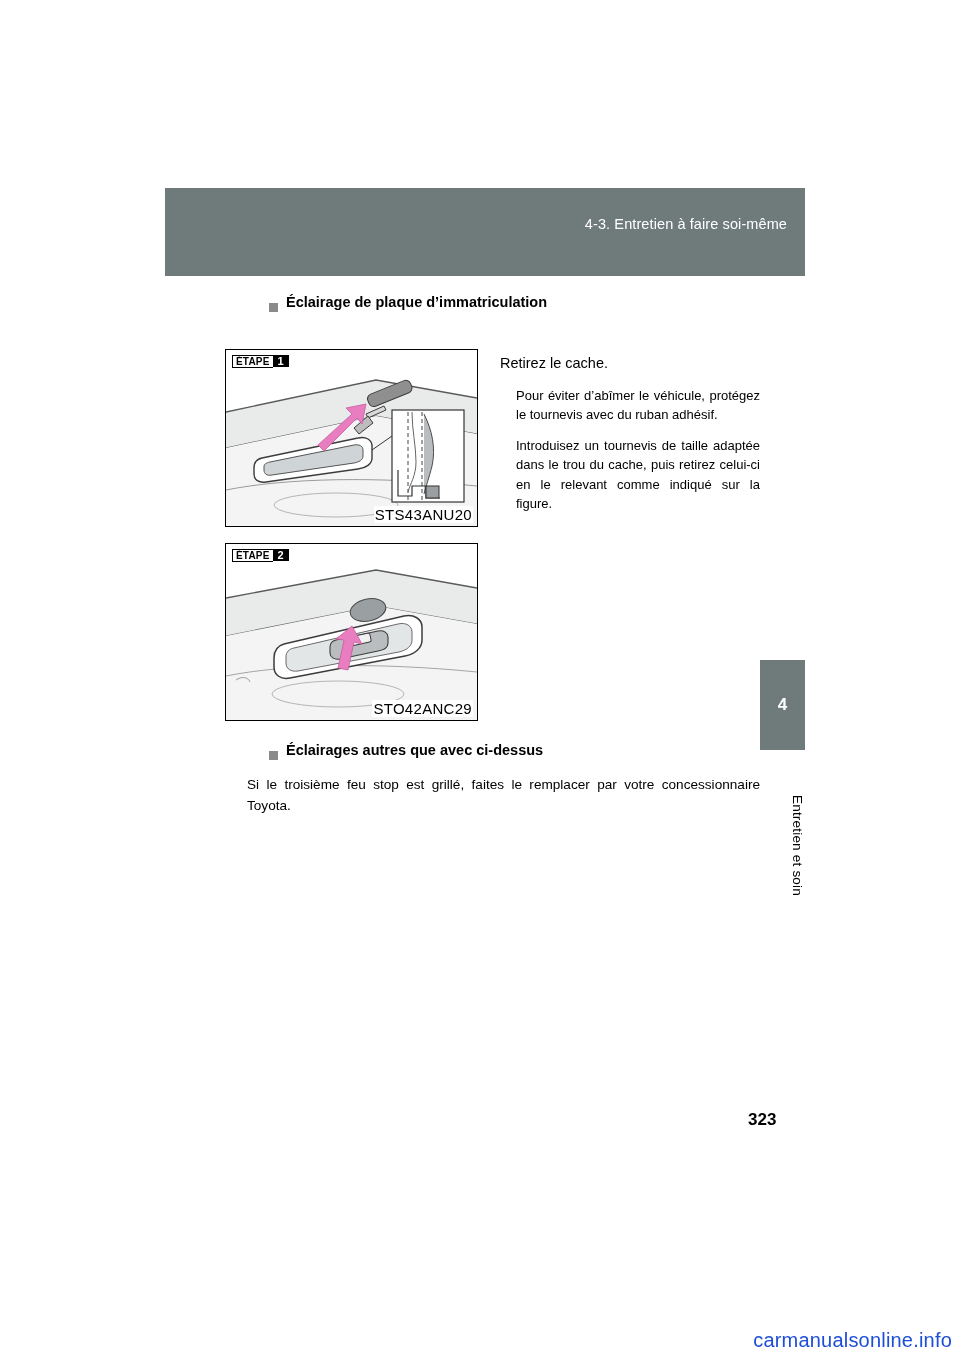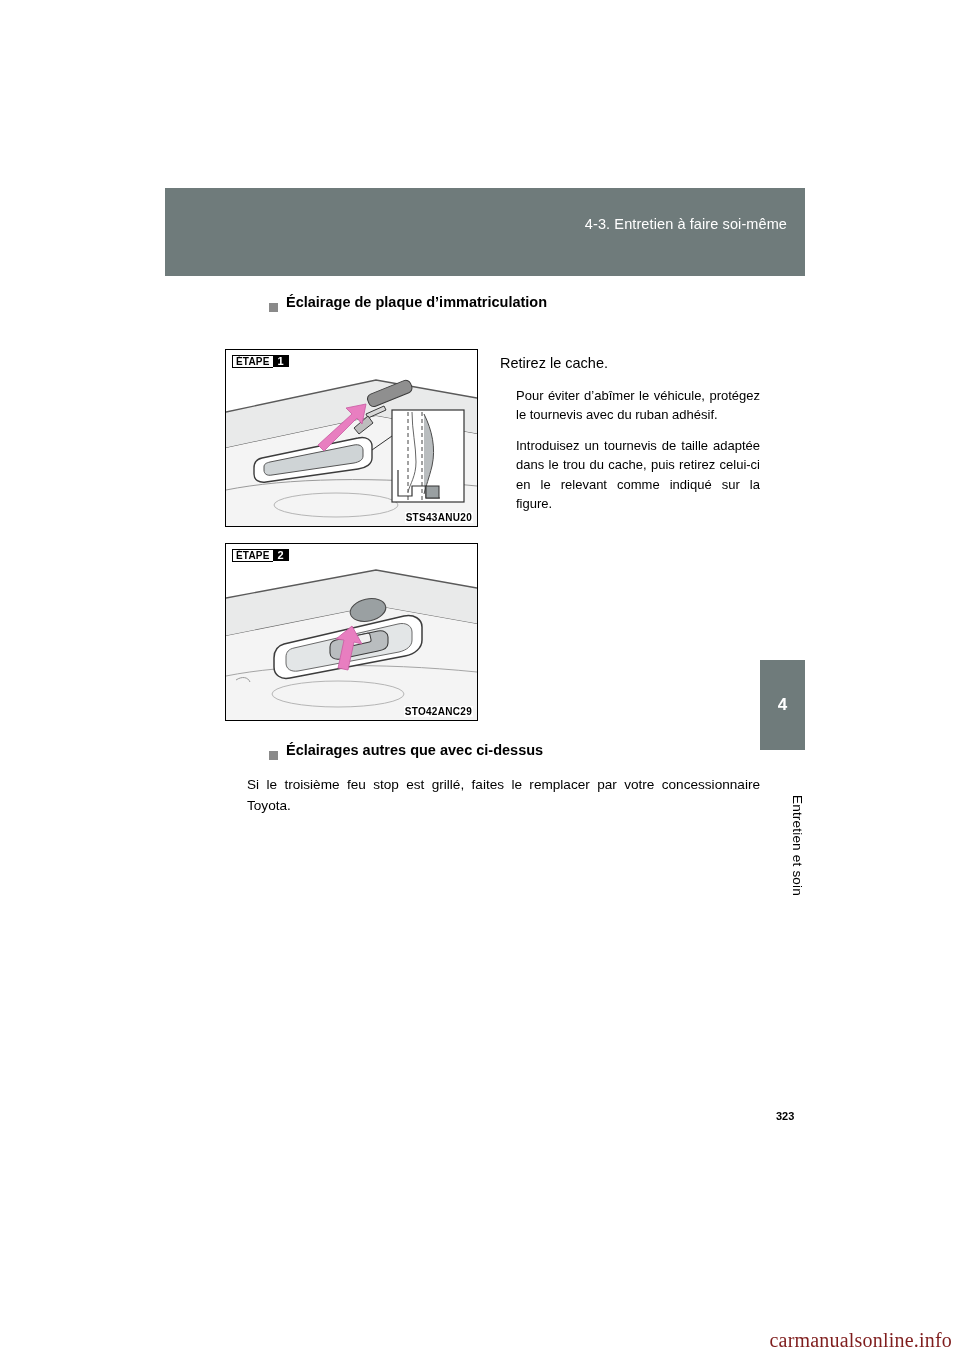--- a/index.html
+++ b/index.html
@@ -114,22 +114,22 @@
     border: 1px solid #000;
     background: #fff;
     box-sizing: border-box;
     overflow: hidden;
     float: left;
   }
   .fig-code {
     position: absolute;
     right: 4px;
     bottom: 3px;
-    font-size: 10px;
-    font-weight: bold;
+    font-size: 15px;
+    font-weight: normal;
     letter-spacing: 0.3px;
     background: #fff;
     padding: 0 1px;
   }
   .step-badge {
     position: absolute;
     left: 6px;
     top: 5px;
     display: flex;
     align-items: flex-start;
@@ -183,35 +183,34 @@
     text-align: justify;
     margin-left: 22px;
     margin-top: 10px;
   }
 
   .clear { clear: both; }
 
   
   .page-num {
     position: absolute;
-    left: 776px;
+    left: 748px;
     top: 1110px;
-    font-size: 11px;
+    font-size: 17px;
     font-weight: bold;
   }
 
   
   .watermark {
     position: absolute;
     right: 8px;
     bottom: 6px;
     font-size: 20px;
-    color: #7f1d1d;
+    color: #1d4ed8;
     letter-spacing: 0.2px;
-    font-family: Liberation Serif, serif;
   }
 
   
   svg { display: block; }
 </style>
 </head>
 <body>
 
 <div class="header-band">
   <div class="header-title">4-3. Entretien à faire soi-même</div>

